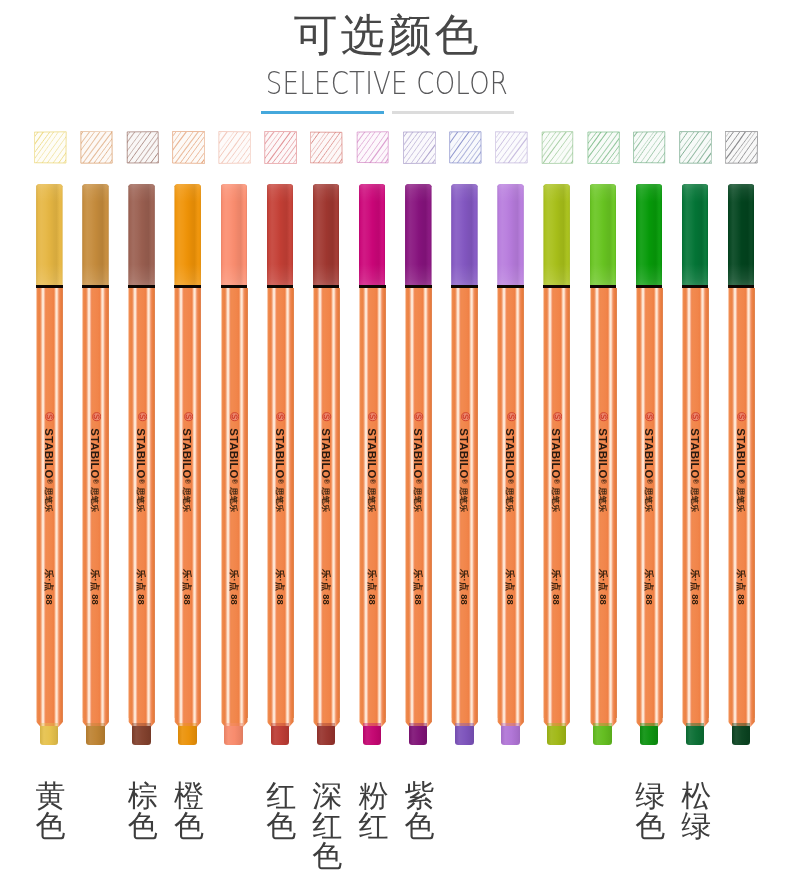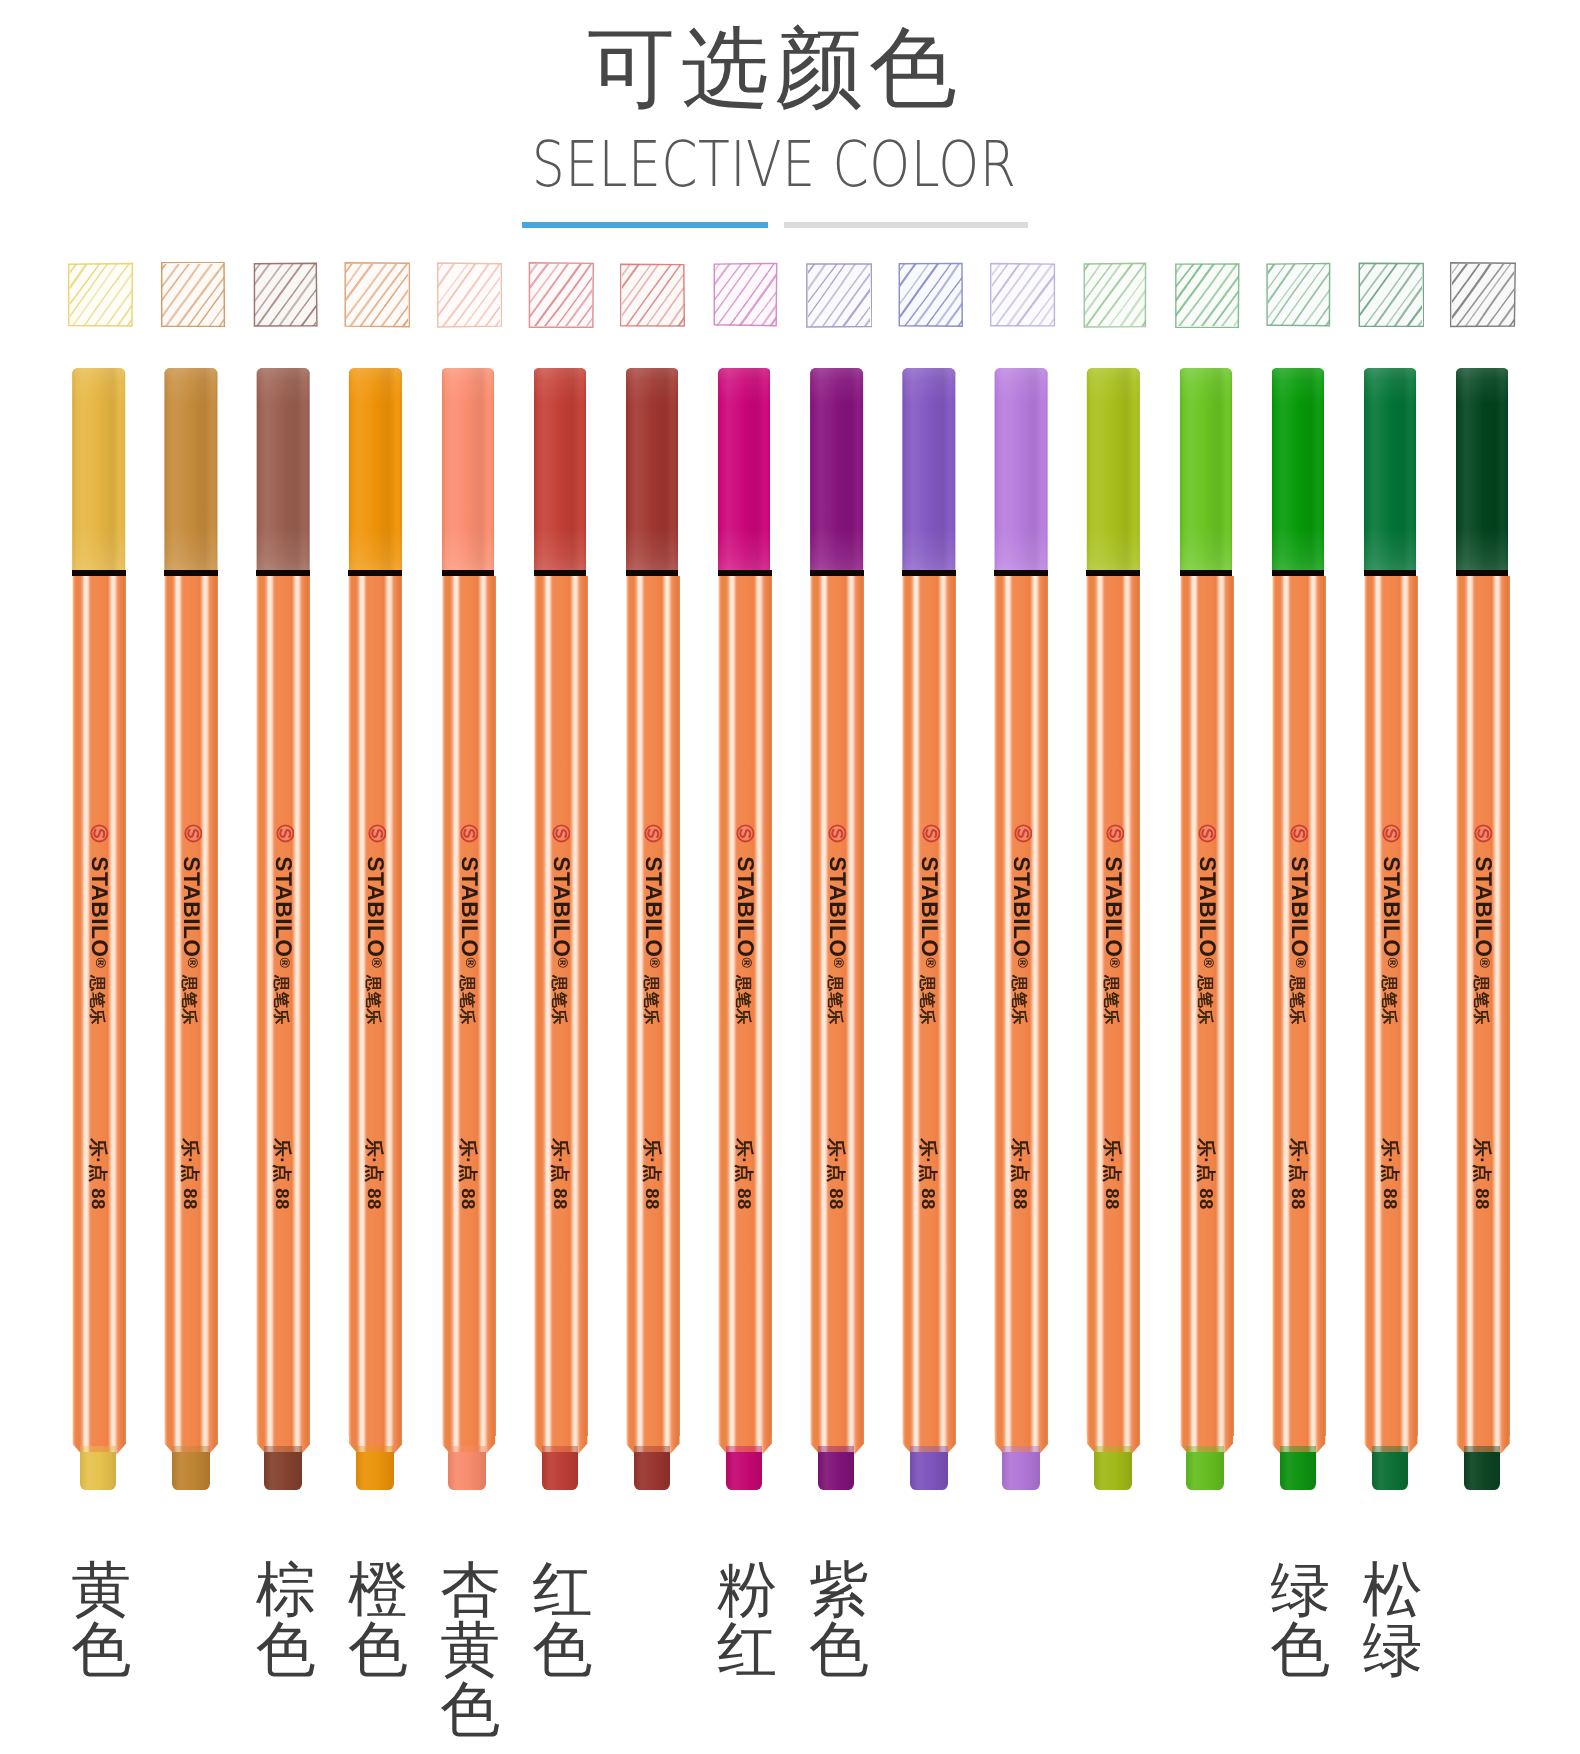--- a/index.html
+++ b/index.html
@@ -739,23 +739,20 @@
           </svg></div>
         <div class="brand">STABILO<span class="reg">®</span></div>
         <div class="brandcn">思笔乐</div>
         <div class="model">乐·点 88</div>
         <div class="collar" style="background:#f88a6b">
           <div class="tshade"></div>
         </div>
         <div class="tip" style="background:#f88a6b">
           <div class="tshade"></div>
         </div>
-        <div class="labelwrap">
-          <span class="vtext">杏黄色</span>
-        </div>
       </div>
       <div class="pen" style="left: 266.7px;">
         <div class="cap" style="background:#c43f35">
           <div class="shade"></div>
           <div class="vshade"></div>
         </div>
         <div class="capline"></div>
         <div class="barrel"></div>
         <div class="barrel barrel-end"></div>
         <div class="slogo"><svg width="9.4" height="9.4" viewBox="0 0 20 20">
@@ -788,20 +785,23 @@
             <path d="M13.8 5.9 C11.6 4.1 7.4 4.6 6.6 6.9 C5.8 9.1 8.3 9.6 10.3 10.1 C12.5 10.7 14.4 11.5 13.5 13.7 C12.6 15.9 8.6 16.0 6.3 14.2" fill="none" stroke="#d0402a" stroke-width="2.3" stroke-linecap="round" transform="rotate(90 10 10)"></path>
           </svg></div>
         <div class="brand">STABILO<span class="reg">®</span></div>
         <div class="brandcn">思笔乐</div>
         <div class="model">乐·点 88</div>
         <div class="collar" style="background:#97332d">
           <div class="tshade"></div>
         </div>
         <div class="tip" style="background:#97332d">
           <div class="tshade"></div>
+        </div>
+        <div class="labelwrap">
+          <span class="vtext">深红色</span>
         </div>
       </div>
       <div class="pen" style="left: 358.94px;">
         <div class="cap" style="background:#cc0579">
           <div class="shade"></div>
           <div class="vshade"></div>
         </div>
         <div class="capline"></div>
         <div class="barrel"></div>
         <div class="barrel barrel-end"></div>

